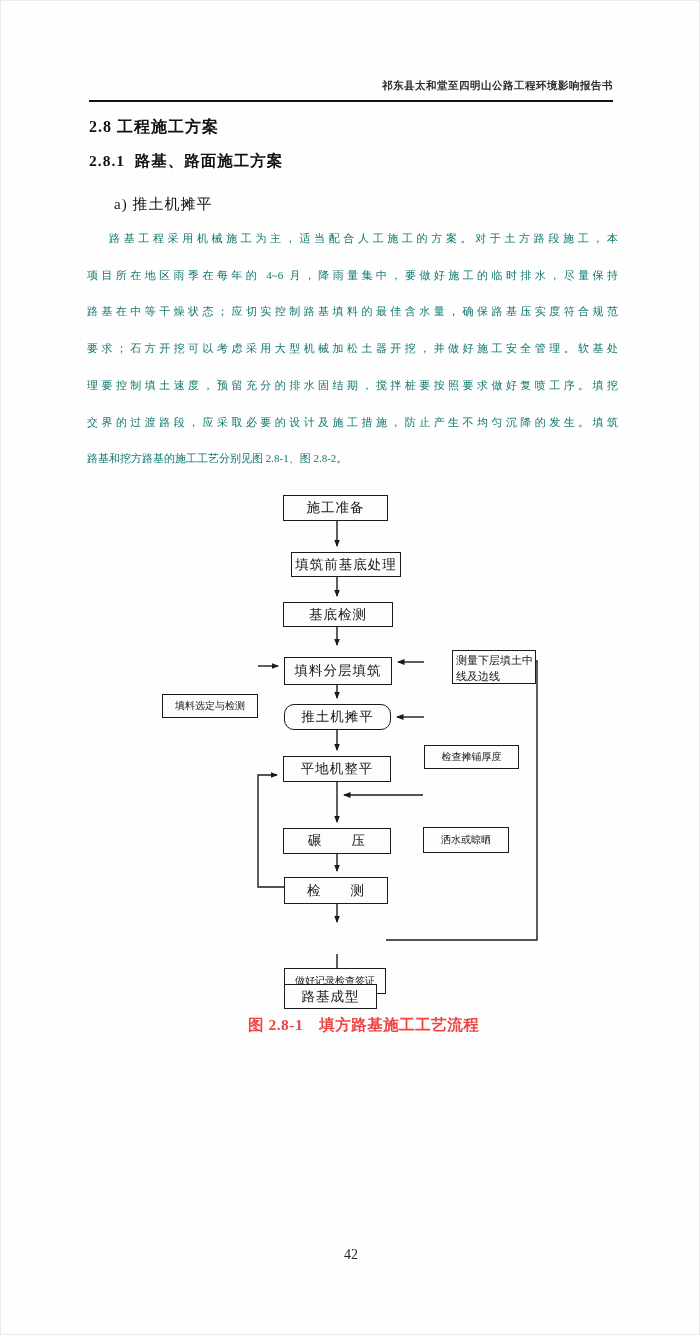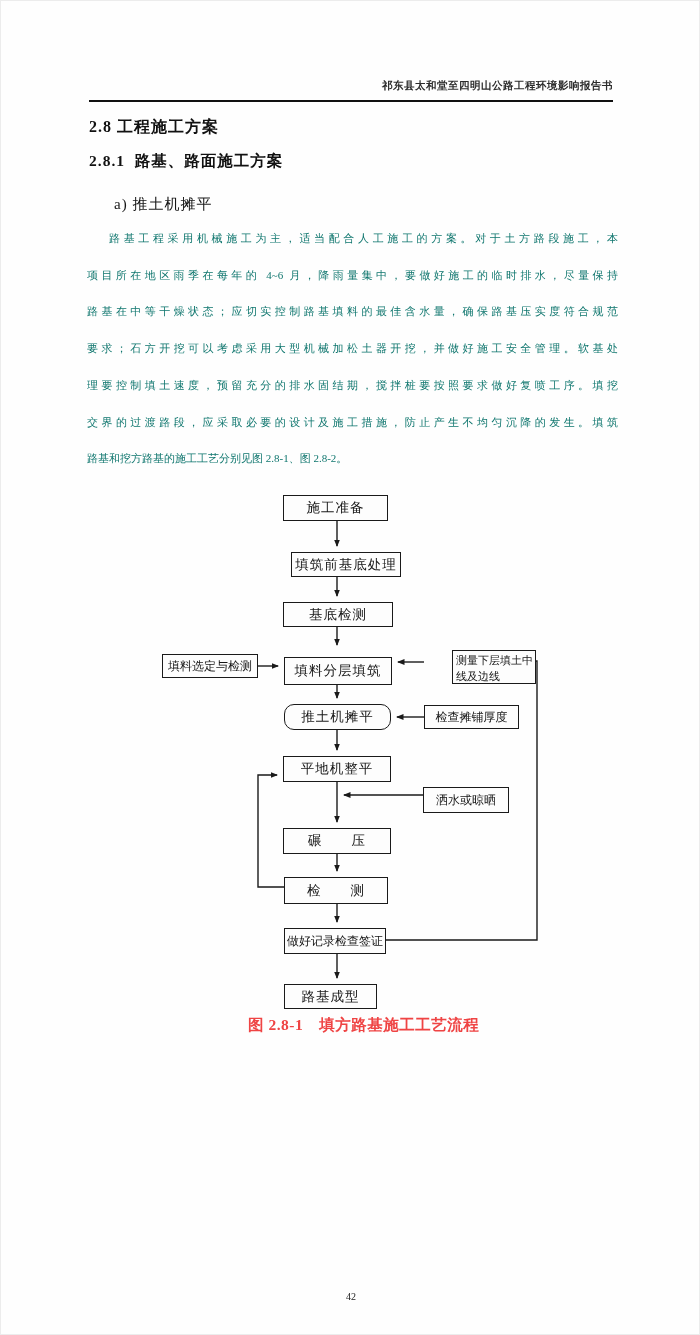--- a/index.html
+++ b/index.html
@@ -57,36 +57,36 @@
   .flow-node{
     position:absolute;
     box-sizing:border-box;
     border:1.4px solid #1a1a1a;
     background:#fdfdfd;
     display:flex;align-items:center;justify-content:center;
     font-size:13.5px;color:#161616;
     letter-spacing:1px;
     z-index:2;
   }
-  .flow-node.small{font-size:12px;letter-spacing:0;}
+  .flow-node.small{font-size:10px;letter-spacing:0;margin-top:40px;}
   .flow-node.tiny{
     font-size:11px;letter-spacing:0;
     justify-content:flex-start;align-items:flex-start;
     padding:2px 2px 0 3px;line-height:1.45;
     text-align:left;
   }
   .arrows{left:0;top:0;z-index:1;}
   .fig-caption{
     left:247px;top:1014px;
     font-size:15.5px;font-weight:bold;color:#ef4444;
     white-space:pre;letter-spacing:0.5px;
   }
   .page-number{
     left:0;top:1246px;width:700px;
-    text-align:center;font-size:10px;color:#222;margin-top:44px;
+    text-align:center;font-size:14px;color:#222;
   }
 </style>
 </head>
 <body>
 
 <div class="page">
 
   <div class="abs doc-header">祁东县太和堂至四明山公路工程环境影响报告书</div>
   <div class="abs header-rule"></div>
 

